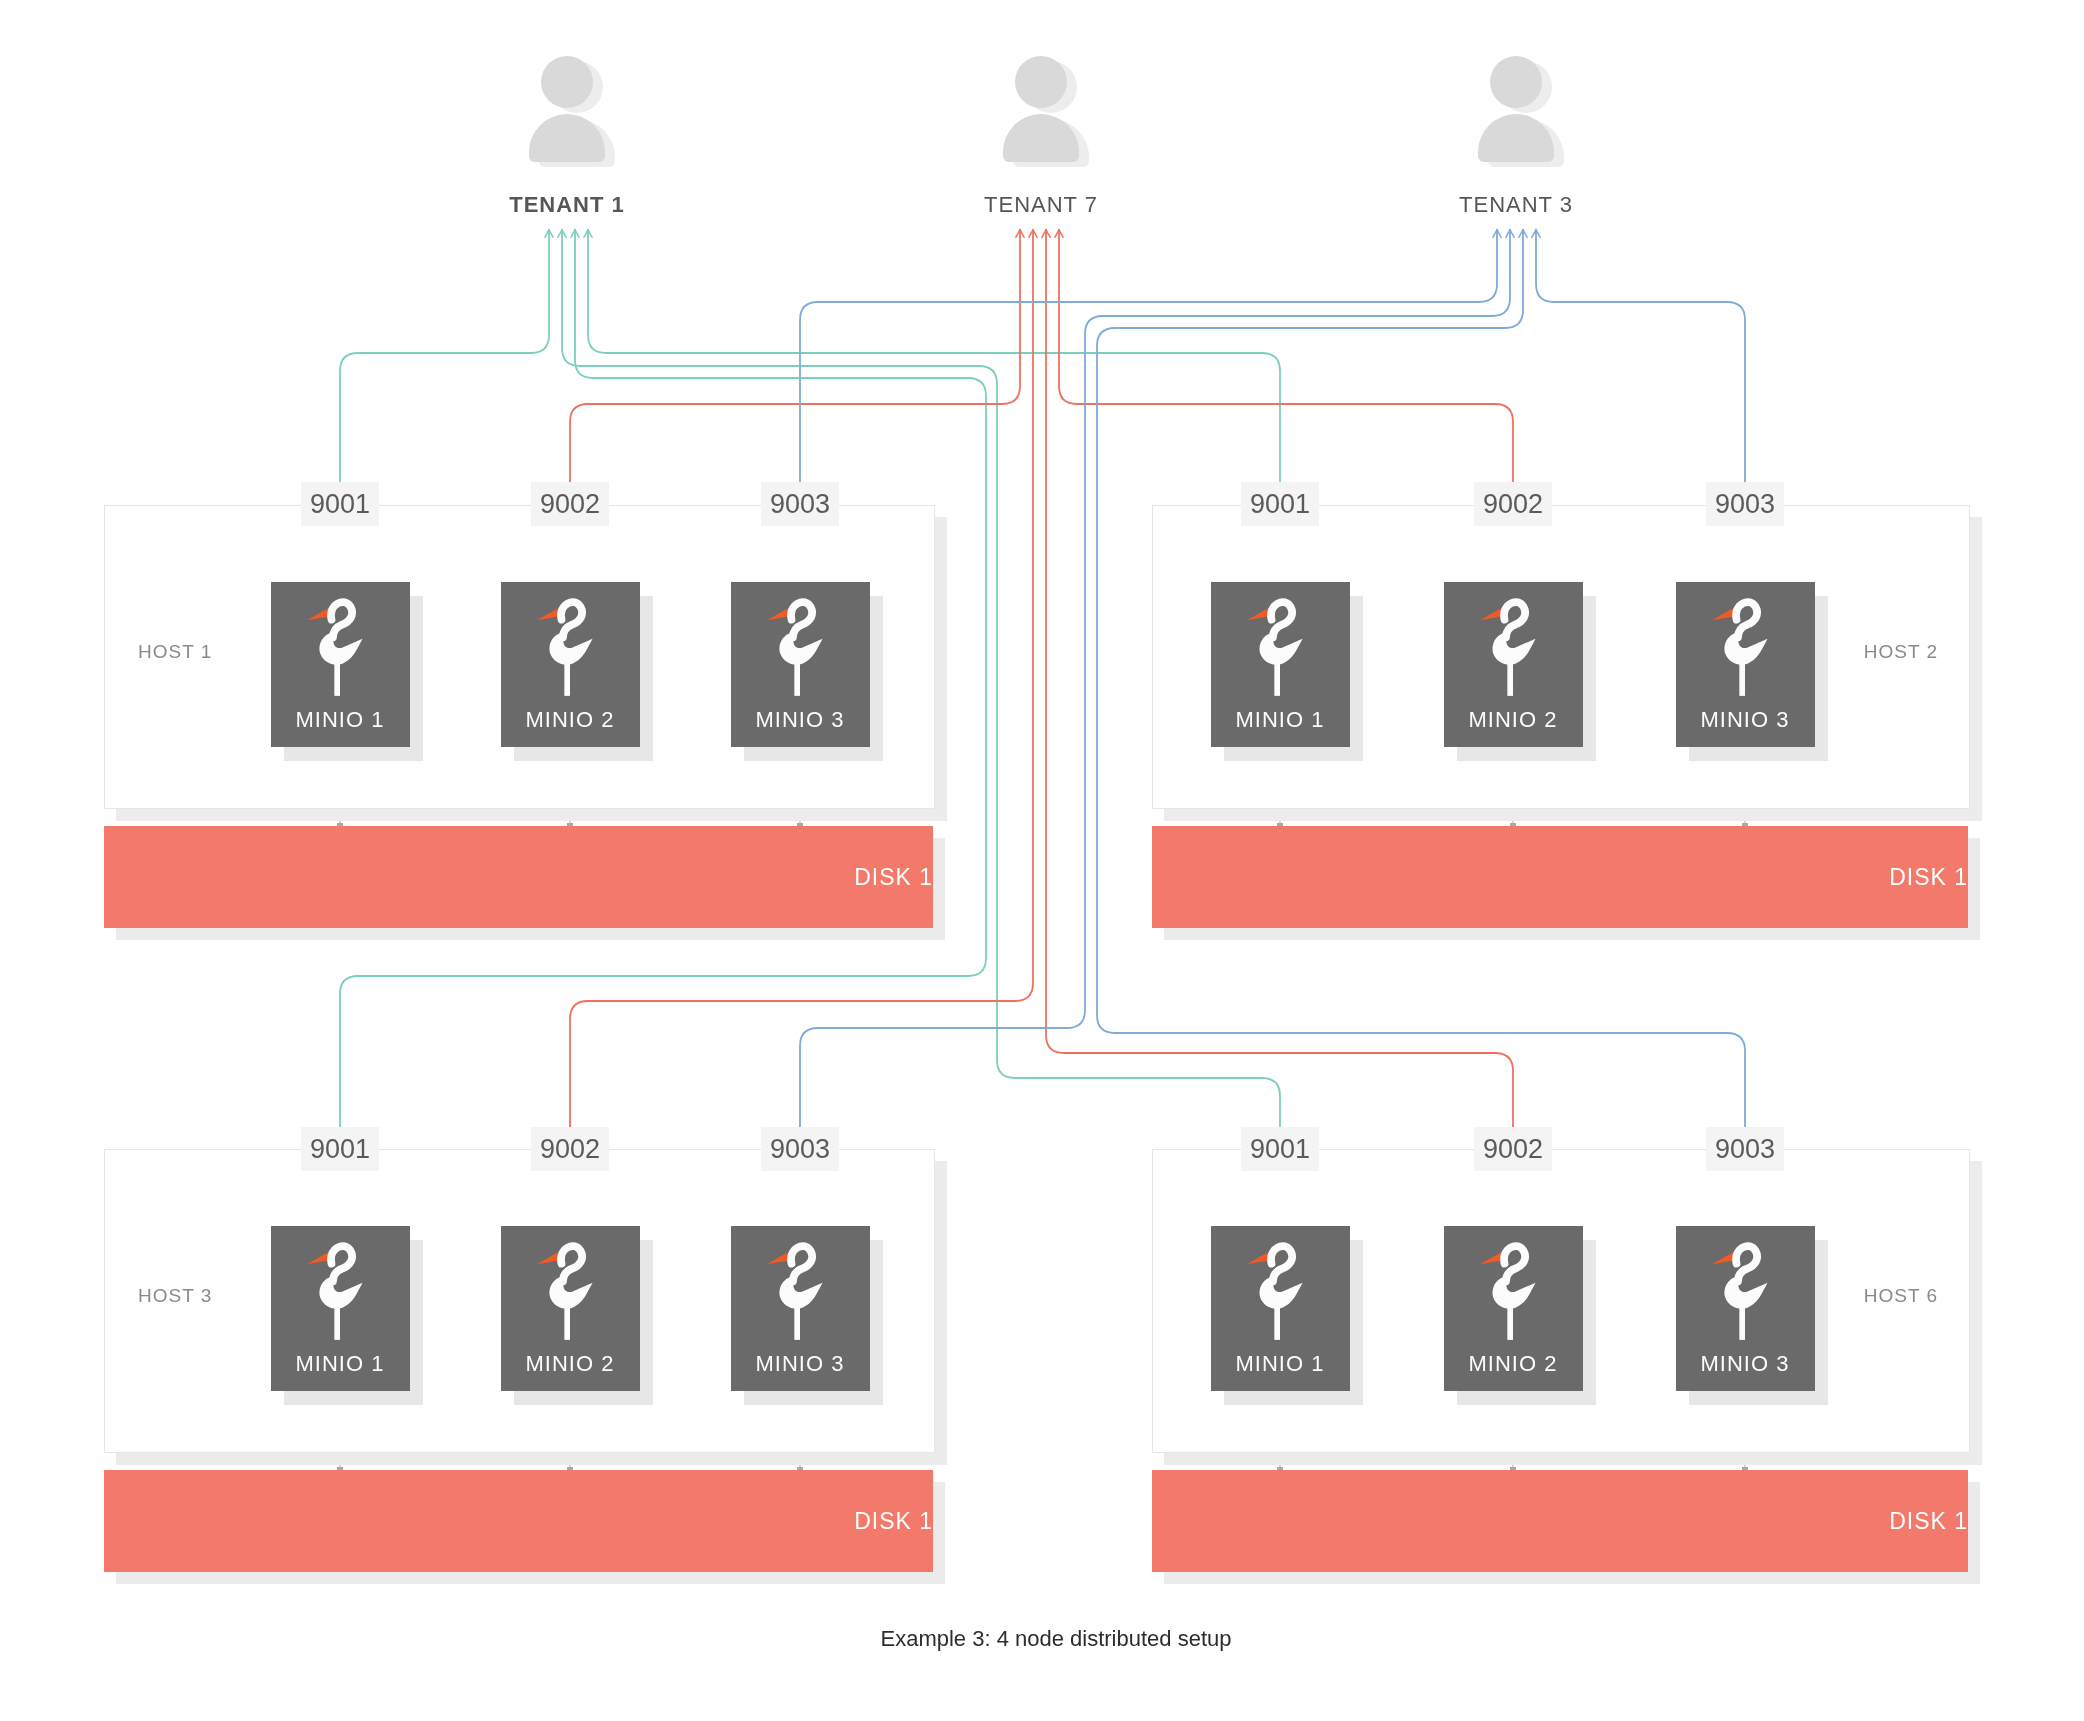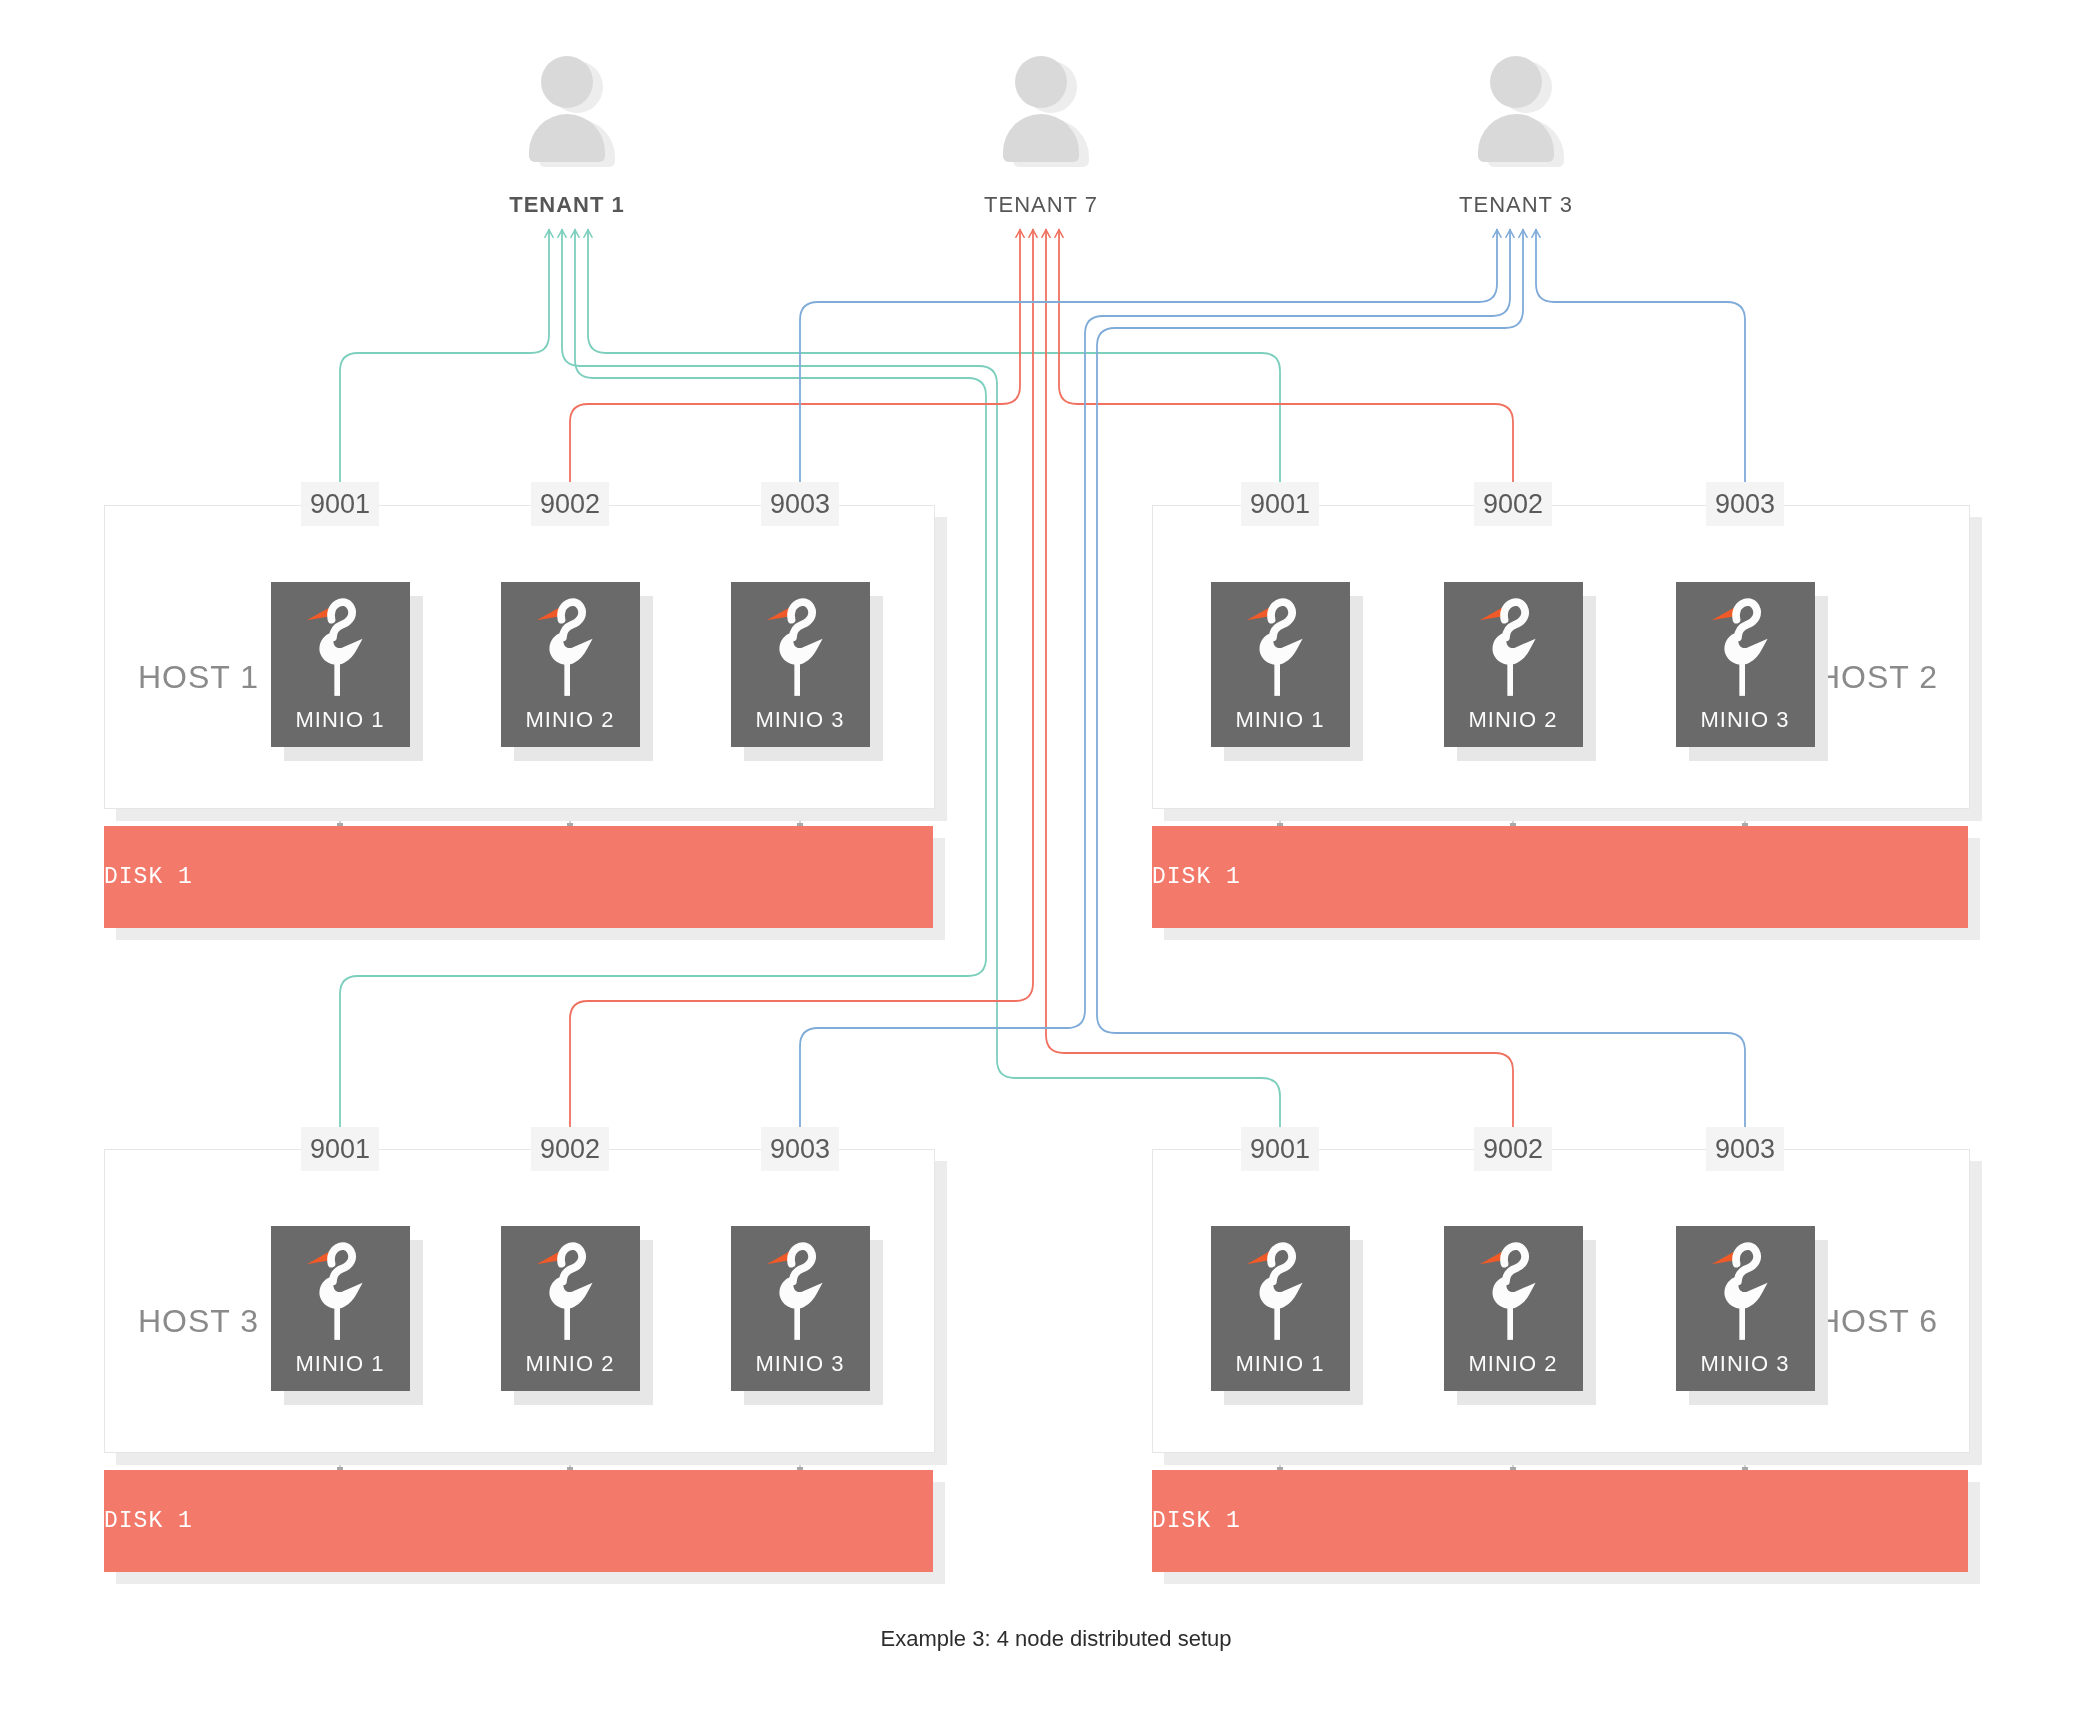--- a/index.html
+++ b/index.html
@@ -1,27 +1,27 @@
 <!DOCTYPE html>
 <html><head>
 <meta charset="utf-8">
 <style>
   html,body{margin:0;padding:0;background:#ffffff;}
   body{width:2084px;height:1721px;position:relative;font-family:"Liberation Sans",sans-serif;overflow:hidden;}
   .abs{position:absolute;}
   svg#wires{position:absolute;left:0;top:0;width:2084px;height:1721px;pointer-events:none;}
   .host{position:absolute;background:#ffffff;border:1px solid #e6e6e6;box-shadow:12px 12px 0 0 #ececec;}
-  .host-label{position:absolute;font-size:32px;color:#8a8a8a;letter-spacing:1px;white-space:nowrap;margin-top:18px;}
+  .host-label{position:absolute;font-size:19px;color:#8a8a8a;letter-spacing:1px;white-space:nowrap;}
   .port-label{position:absolute;width:78px;height:44px;background:#f4f4f4;color:#5a5a5a;
       font-size:27px;display:flex;align-items:center;justify-content:center;z-index:5;}
   .node{position:absolute;width:139px;height:165px;background:#6a6a6a;box-shadow:13px 14px 0 0 #e7e7e7;z-index:4;}
   .node-label{position:absolute;left:0;right:0;bottom:14px;text-align:center;color:#fcfcfc;
       font-size:22px;letter-spacing:1px;}
   .node-icon{position:absolute;left:50%;top:8px;transform:translateX(-50%);}
-  .disk{position:absolute;height:102px;box-shadow:12px 12px 0 0 #ececec;display:flex;align-items:center;justify-content:flex-start;z-index:3;font-family:Liberation Mono, monospace;}
+  .disk{position:absolute;height:102px;box-shadow:12px 12px 0 0 #ececec;display:flex;align-items:center;justify-content:flex-end;z-index:3;}
   .disk-label{color:#ffffff;font-size:23px;letter-spacing:1px;}
   .tenant{position:absolute;width:120px;height:130px;}
   .tenant-label{position:absolute;width:260px;text-align:center;font-size:22px;color:#565656;letter-spacing:1px;}
   .caption{position:absolute;left:0;right:0;top:1626px;text-align:center;font-size:22px;color:#2d2d2d;margin-left:28px;}
   .p-head,.p-body{position:absolute;background:#d9d9d9;}
   .p-head{width:52px;height:52px;border-radius:50%;left:34px;top:10px;}
   .p-body{width:76px;height:48px;border-radius:40px 40px 6px 6px;left:22px;top:68px;}
   .p-shadow .p-head,.p-shadow .p-body{background:#ededed;}
 </style>
 </head>

